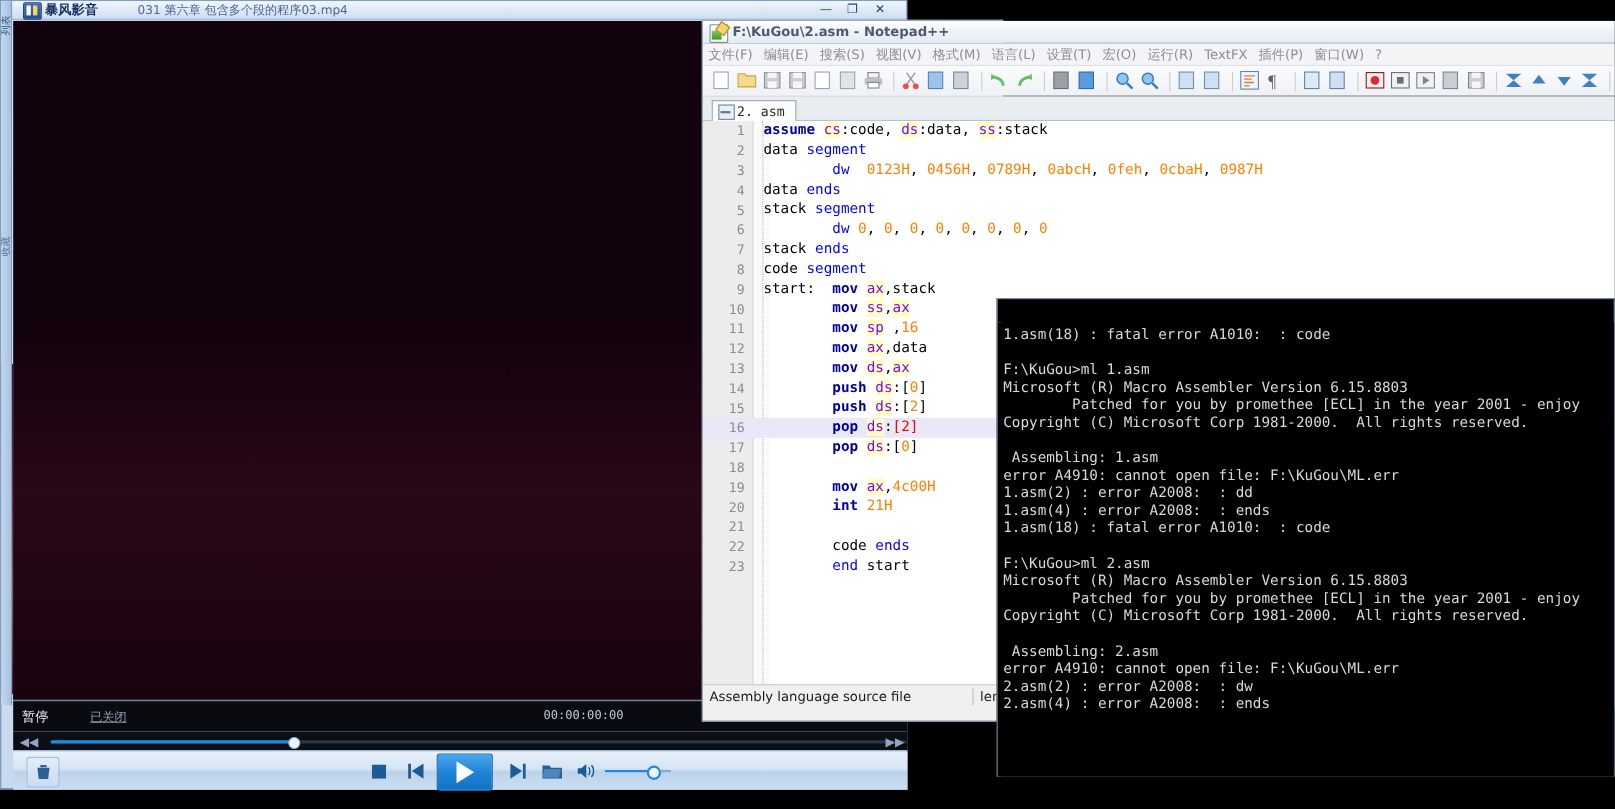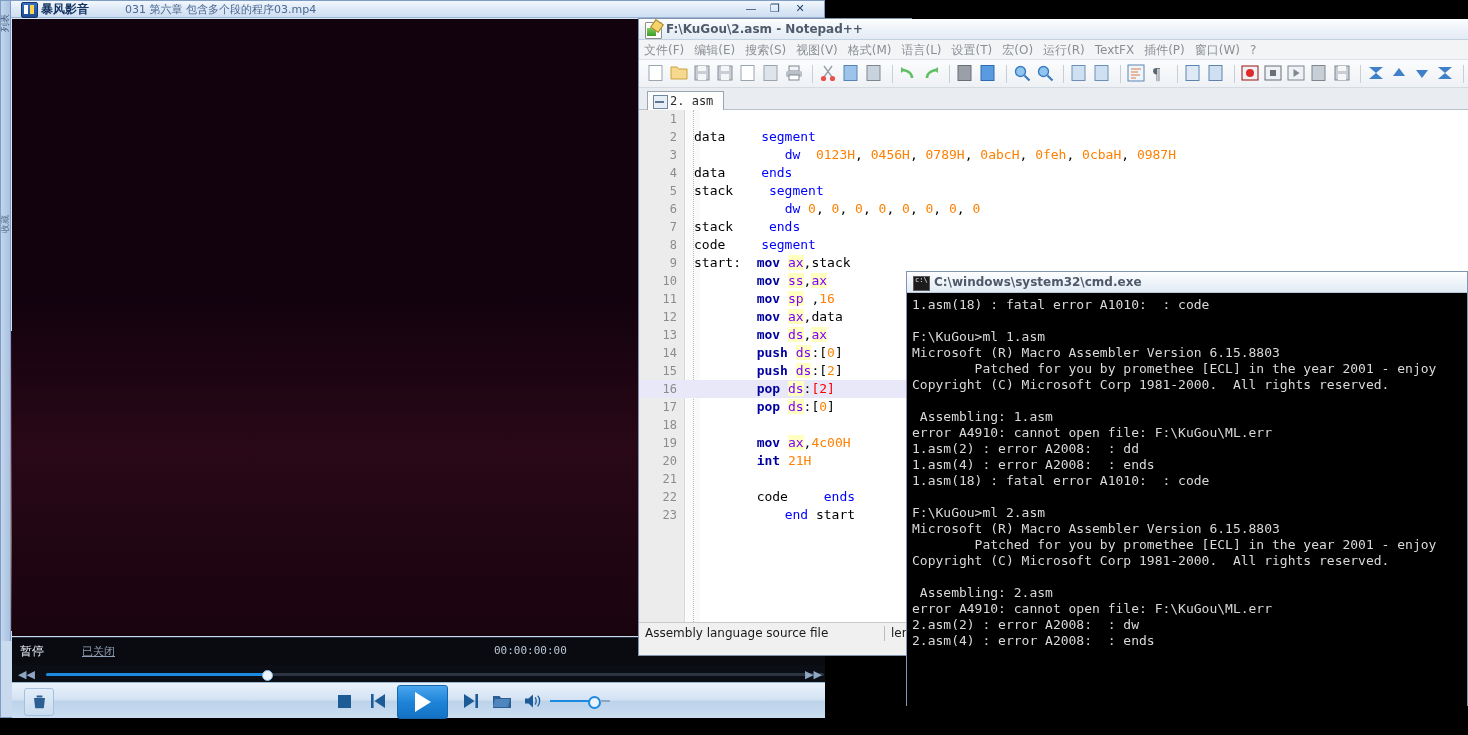--- a/index.html
+++ b/index.html
@@ -260,21 +260,21 @@
     font-family:"DejaVu Sans Mono","Liberation Mono",monospace; font-size:13px;
     color:#000;
   }
   .ln{
     position:absolute; left:0; width:38px; text-align:right;
     font-family:"DejaVu Sans Mono","Liberation Mono",monospace;
     font-size:12px; color:#8c8c8c; height:18px; line-height:18px;
   }
   .ltext{ position:absolute; left:55px; height:18px; line-height:18px; }
   .cl-cur{ background:#e8e8f8; }
-  .kw{ color:#0000ff;margin-left:28px; }
+  .kw{ color:#0000ff; }
   .kw2{ color:#0000a0; font-weight:bold; }
   .reg{ color:#8000ff; background:#ffffc0; }
   .num{ color:#ff8000; }
   .numred{ color:#ff0000; }
   #npp-status{
     position:absolute; left:0; top:603px; width:830px; height:21px;
     background:#f0f0f0; border-top:1px solid #c9c9c9; box-sizing:border-box;
   }
   #status-text{
     position:absolute; left:6px; top:0; height:21px; line-height:21px;
@@ -518,21 +518,21 @@
           <span>2. asm</span>
         </div>
       </div>
 
       <div id="npp-editor">
         <div id="gutter"></div>
         <div id="fold-col">
           <div class="fold-line"></div>
         </div>
         <div id="code-lines">
-            <div class="code-line"><span class="ln">1</span></div>
+            <div class="code-line"><span class="ln">1</span><span class="ltext"><span class="kw2">assume </span><span class="reg">cs</span><span>:code, </span><span class="reg">ds</span><span>:data, </span><span class="reg">ss</span><span>:stack</span></span></div>
             <div class="code-line"><span class="ln">2</span><span class="ltext"><span>data </span><span class="kw">segment</span></span></div>
             <div class="code-line"><span class="ln">3</span><span class="ltext"><span>        </span><span class="kw">dw</span><span>  </span><span class="num">0123H</span><span>, </span><span class="num">0456H</span><span>, </span><span class="num">0789H</span><span>, </span><span class="num">0abcH</span><span>, </span><span class="num">0feh</span><span>, </span><span class="num">0cbaH</span><span>, </span><span class="num">0987H</span></span></div>
             <div class="code-line"><span class="ln">4</span><span class="ltext"><span>data </span><span class="kw">ends</span></span></div>
             <div class="code-line"><span class="ln">5</span><span class="ltext"><span>stack </span><span class="kw">segment</span></span></div>
             <div class="code-line"><span class="ln">6</span><span class="ltext"><span>        </span><span class="kw">dw</span><span> </span><span class="num">0</span><span>, </span><span class="num">0</span><span>, </span><span class="num">0</span><span>, </span><span class="num">0</span><span>, </span><span class="num">0</span><span>, </span><span class="num">0</span><span>, </span><span class="num">0</span><span>, </span><span class="num">0</span></span></div>
             <div class="code-line"><span class="ln">7</span><span class="ltext"><span>stack </span><span class="kw">ends</span></span></div>
             <div class="code-line"><span class="ln">8</span><span class="ltext"><span>code </span><span class="kw">segment</span></span></div>
             <div class="code-line"><span class="ln">9</span><span class="ltext"><span>start:  </span><span class="kw2">mov</span><span> </span><span class="reg">ax</span><span>,stack</span></span></div>
             <div class="code-line"><span class="ln">10</span><span class="ltext"><span>        </span><span class="kw2">mov</span><span> </span><span class="reg">ss</span><span>,</span><span class="reg">ax</span></span></div>
             <div class="code-line"><span class="ln">11</span><span class="ltext"><span>        </span><span class="kw2">mov</span><span> </span><span class="reg">sp</span><span> ,</span><span class="num">16</span></span></div>
@@ -553,24 +553,20 @@
 
       <div id="npp-status">
         <div id="status-text">Assembly language source file</div>
         <div id="status-sep"></div>
         <div id="status-len">lengt</div>
       </div>
     </div>
   </div>
 
   <div id="cmd">
-    <div id="cmd-title">
-      <div id="cmd-title-icon"></div>
-      <div id="cmd-title-text">C:\windows\system32\cmd.exe</div>
-    </div>
     <div id="cmd-left-bar"></div>
     <div id="cmd-body">
         <div class="cmd-line">1.asm(18) : fatal error A1010:  : code</div>
         <div class="cmd-line">&nbsp;</div>
         <div class="cmd-line">F:\KuGou&gt;ml 1.asm</div>
         <div class="cmd-line">Microsoft (R) Macro Assembler Version 6.15.8803</div>
         <div class="cmd-line">        Patched for you by promethee [ECL] in the year 2001 - enjoy</div>
         <div class="cmd-line">Copyright (C) Microsoft Corp 1981-2000.  All rights reserved.</div>
         <div class="cmd-line">&nbsp;</div>
         <div class="cmd-line"> Assembling: 1.asm</div>

